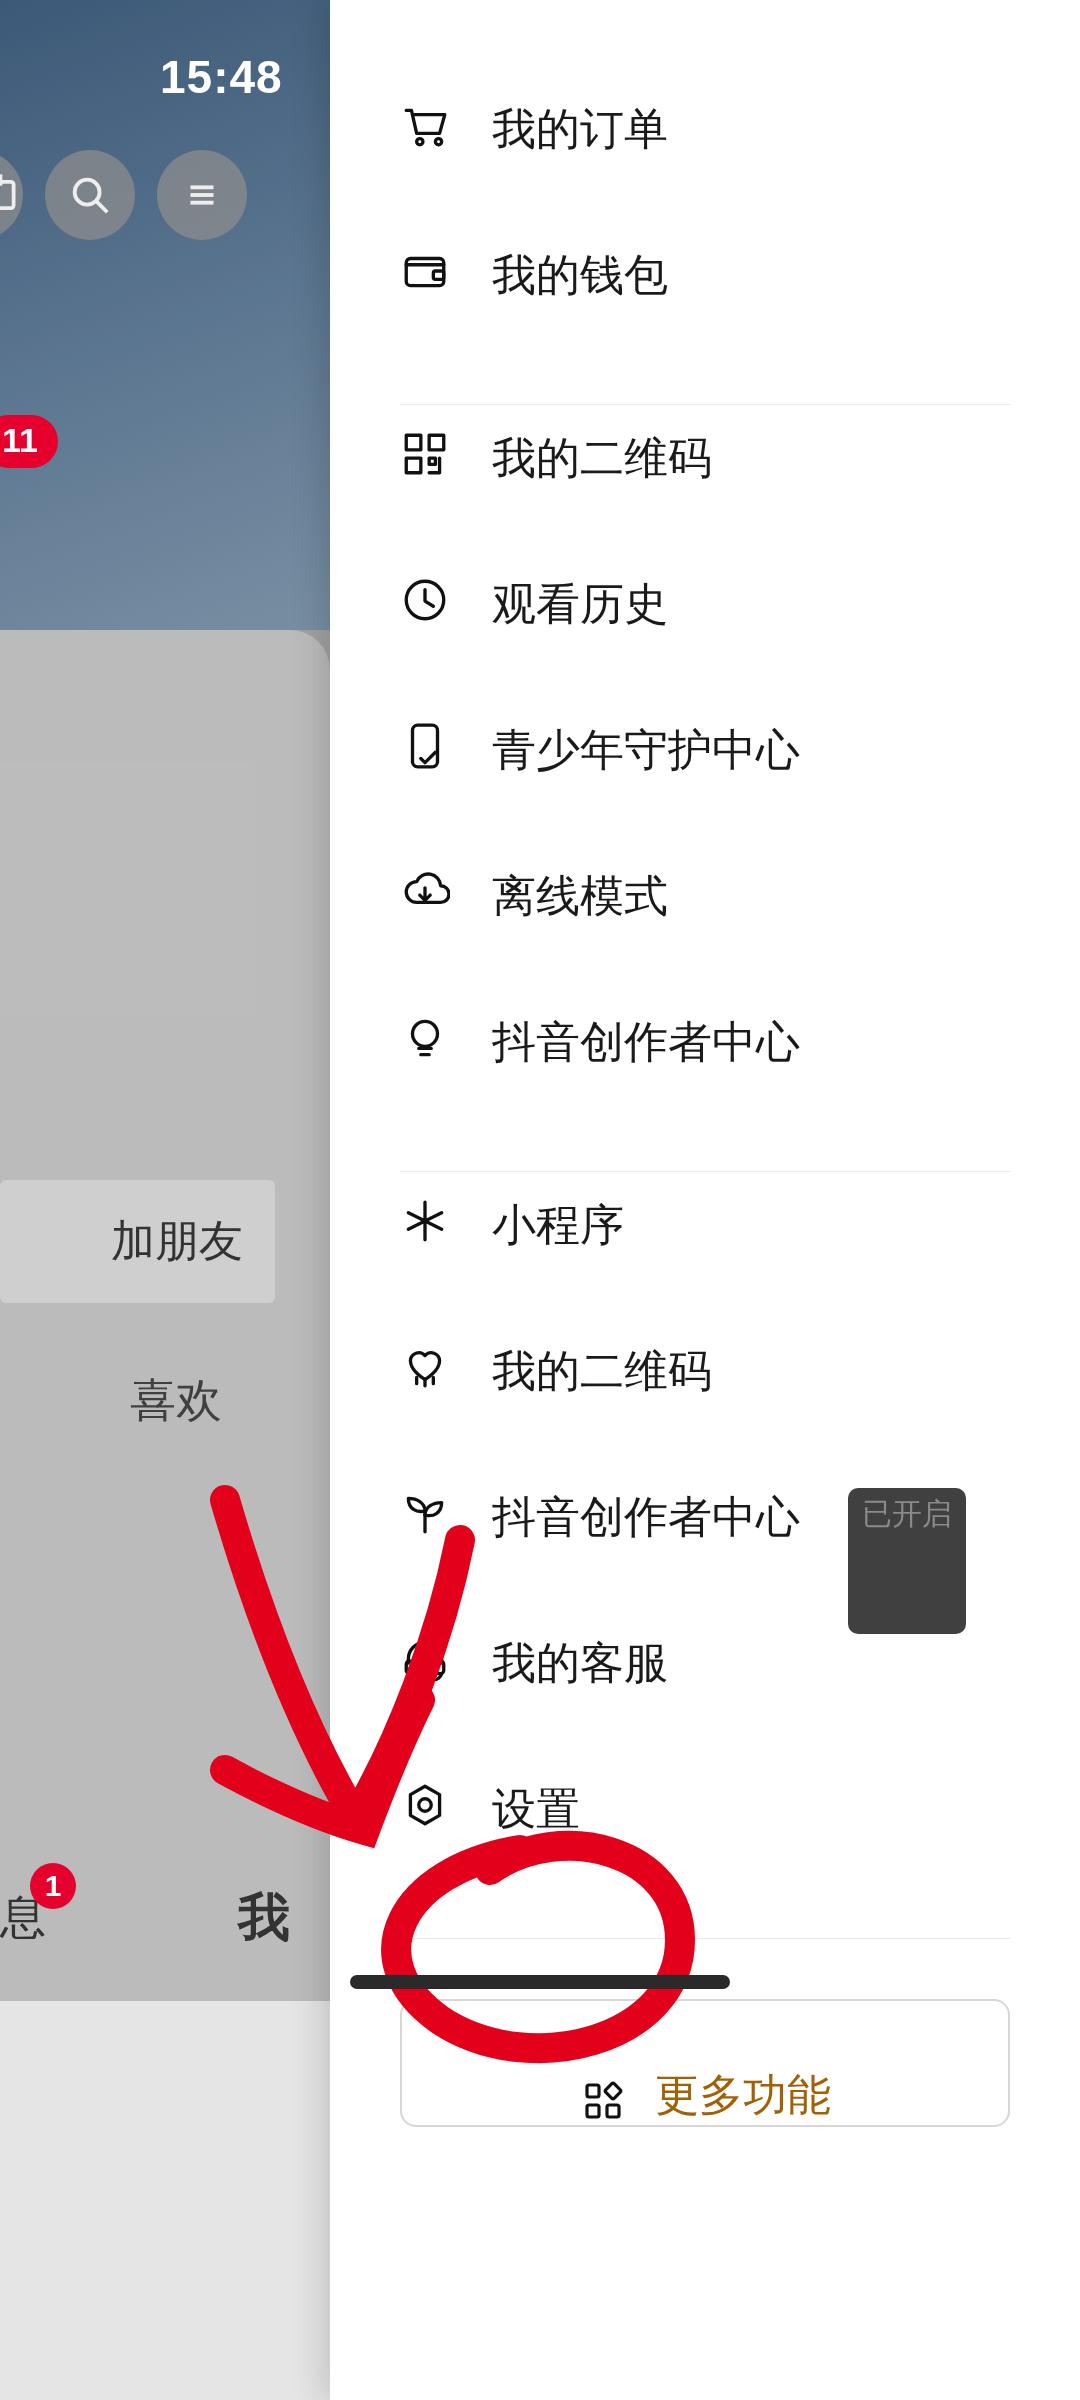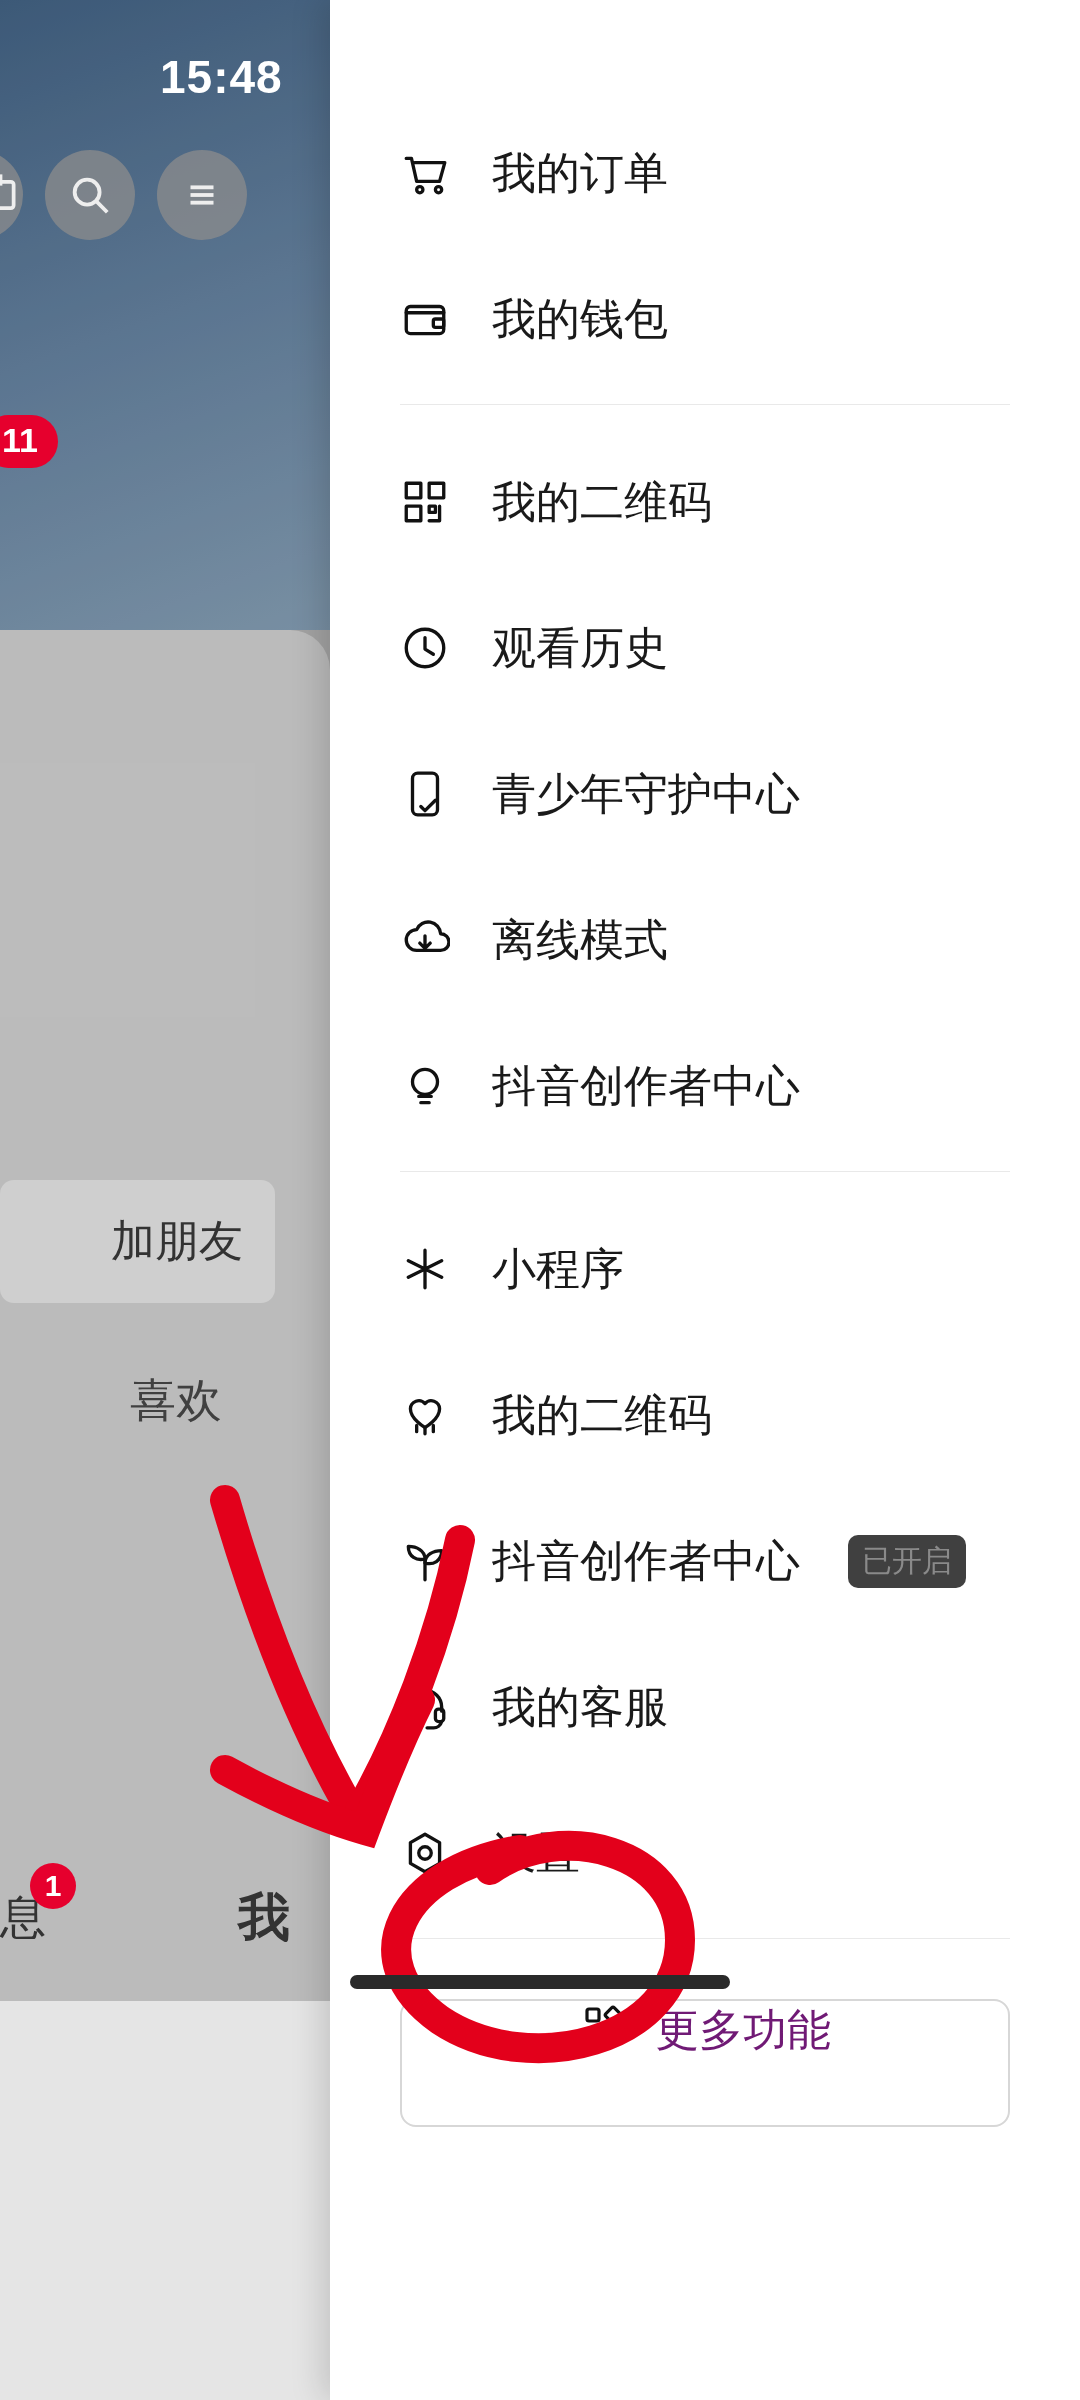--- a/index.html
+++ b/index.html
@@ -10,37 +10,37 @@
   .backdrop { position: absolute; inset: 0; background: #c6c6c6; }
   .backdrop-top { position: absolute; left: 0; top: 0; width: 330px; height: 630px; background: linear-gradient(160deg,#4a6d92 0%,#6f8fb0 50%,#93afc7 100%); }
   .backdrop-card { position: absolute; left: 0; top: 630px; width: 330px; height: 1770px; background: #e5e5e5; border-top-right-radius: 40px; }
   .dim { position: absolute; inset: 0; background: rgba(0,0,0,0.18); }
   .status-time { position:absolute; top:50px; left:160px; color:#fff; font-size:46px; font-weight:600; letter-spacing:1px; }
   .top-icons { position:absolute; top:150px; left:0px; display:flex; gap:22px; }
   .circ { width:90px; height:90px; border-radius:50%; background:rgba(140,140,140,0.75); display:flex; align-items:center; justify-content:center; }
   .circ.half { width:45px; border-radius:0 45px 45px 0; margin-left:-22px; }
   .circ svg { width:46px; height:46px; stroke:#eee; fill:none; stroke-width:4; }
   .badge11 { position:absolute; top:415px; left:-18px; background:#e6002d; color:#fff; font-size:34px; font-weight:700; padding:6px 20px 8px; border-radius:40px; }
-  .add-friend { position:absolute; top:1180px; left:0; background:#cfcfcf; color:#333; font-size:44px; padding:32px 32px 32px 0; width:275px; text-align:right; border-radius:14px; }
+  .add-friend { position:absolute; top:1180px; left:0; background:#cfcfcf; color:#333; font-size:44px; padding:32px 32px 32px 0; width:275px; text-align:right; border-radius:6px; }
   .like-tab { position:absolute; top:1370px; left:130px; color:#404040; font-size:46px; }
   .bottom-nav { position:absolute; bottom:48px; left:0; width:330px; display:flex; justify-content:space-between; align-items:center; padding:0 10px 0 0; }
   .bn-item { position:relative; color:#333; font-size:46px; font-weight:400; }
   .bn-item.me { font-weight:700; font-size:52px; margin-right:30px; }
   .bn-badge { position:absolute; top:-24px; right:-30px; background:#e6002d; color:#fff; font-size:30px; font-weight:700; width:46px; height:46px; border-radius:50%; display:flex; align-items:center; justify-content:center; }
   .home-indicator { position:absolute; bottom:12px; left:50%; transform:translateX(-50%); width:380px; height:14px; background:#2a2a2a; border-radius:10px; }
 
   
   .drawer { position:absolute; top:0; right:0; width:750px; height:2400px; background:#fff; box-shadow:-8px 0 30px rgba(0,0,0,0.15); display:flex; flex-direction:column; padding-top:100px; }
-  .menu-item { display:flex; align-items:center; gap:42px; padding:0 70px; height:146px; }
+  .menu-item { display:flex; gap:42px; padding:0 70px; height:146px; }
   .menu-item .ic { width:50px; height:50px; display:flex; align-items:center; justify-content:center; flex:0 0 50px; }
   .menu-item .ic svg { width:50px; height:50px; stroke:#111; fill:none; stroke-width:3.2; stroke-linecap:round; stroke-linejoin:round; }
   .menu-item .lbl { color:#1a1a1a; font-size:44px; font-weight:500; }
   .menu-item .tag { background:#404040; color:#8a8a8a; font-size:30px; padding:6px 14px; border-radius:10px; margin-left:6px; }
   .sep { height:1px; background:#e9e9e9; margin:12px 70px 24px; }
-  .more-btn { margin:36px 70px 0; height:128px; border:2px solid #d7d7d7; border-radius:16px; display:flex; align-items:flex-start; justify-content:center; gap:28px; font-size:44px; color:#701a75; font-weight:500; }
+  .more-btn { margin:36px 70px 0; height:128px; border:2px solid #d7d7d7; border-radius:16px; display:flex; align-items:flex-end; justify-content:center; gap:28px; font-size:44px; color:#a16207; font-weight:500; }
   .more-btn svg { width:48px; height:48px; stroke:#111; fill:none; stroke-width:3.2; stroke-linecap:round; stroke-linejoin:round; }
 
   
   .annot { position:absolute; inset:0; pointer-events:none; }
 </style>
 </head>
 <body>
 
 <div class="root">
 

